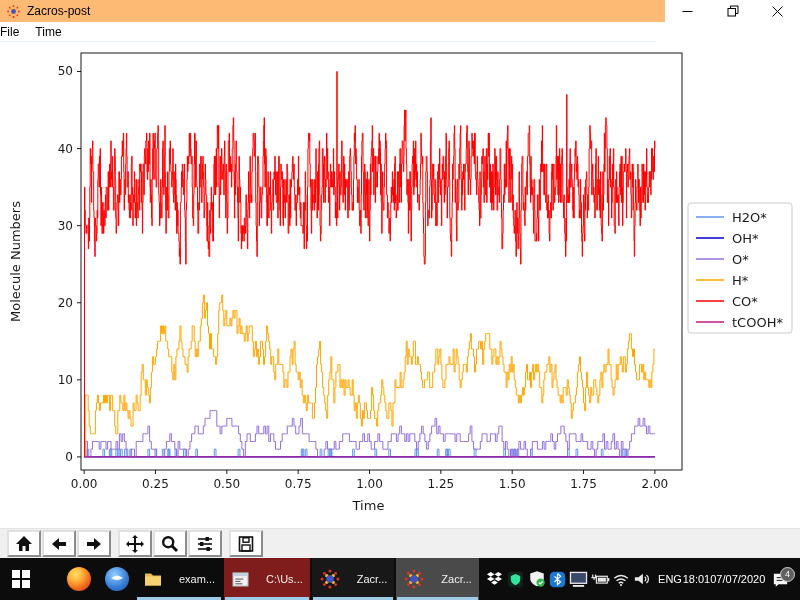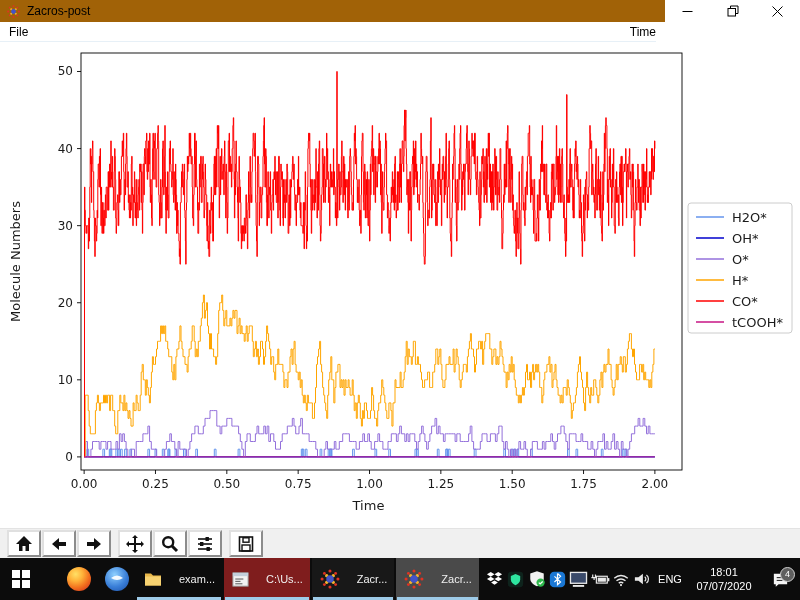--- a/index.html
+++ b/index.html
@@ -1,31 +1,31 @@
 <!DOCTYPE html>
 <html><head>
 <meta charset="utf-8">
 <style>
   * { box-sizing: border-box; }
   html,body { margin:0; padding:0; }
   body { font-family:"Liberation Sans", sans-serif; }
   .screen { position:relative; width:800px; height:600px; background:#ffffff; overflow:hidden; }
 
   
-  .titlebar { position:absolute; top:0; left:0; width:800px; height:22px; background:#a16207;
+  .titlebar { position:absolute; top:0; left:0; width:800px; height:22px; background:#fdba74;
               display:flex; align-items:center; padding-left:6px; }
   .titlebar .app-icon { width:15px; height:15px; margin-right:6px; }
   .titlebar .title-text { font-size:12px; color:#000; }
   .win-controls { position:absolute; right:0; top:0; height:22px; display:flex; }
   .win-btn { width:45px; height:22px; display:flex; align-items:center; justify-content:center; background:#fff; }
 
   
   .menubar { position:absolute; top:22px; left:0; width:656px; height:20px; background:#ffffff;
-             display:flex; align-items:center; gap:16px; padding-left:9px; font-size:12px; color:#000;
-             border-bottom:1px solid #e7f0f7;justify-content:space-between; }
+             display:flex; align-items:center; gap:16px; font-size:12px; color:#000;
+             border-bottom:1px solid #e7f0f7; }
   .menu-item { cursor:default; }
 
   
   .figure { position:absolute; top:42px; left:0; width:800px; height:486px; background:#ffffff; }
   #plot-svg { position:absolute; left:0; top:0; }
   #plot-svg text { font-family:"DejaVu Sans", sans-serif; fill:#1a1a1a; }
 
   
   .mpl-toolbar { position:absolute; top:528px; left:0; width:800px; height:30px; background:#f0f0f0;
                  display:flex; align-items:center; padding-left:7px; border-top:1px solid #e3e3e3; }
@@ -41,21 +41,21 @@
   .tk-iconbtn { width:38px; }
   .tk-app { gap:16px; padding:0 7px; margin-right:2px; white-space:nowrap; }
   .running::after { content:''; position:absolute; left:1px; right:1px; bottom:0; height:3px; background:#9ecbe8; }
   .tk-app.cmd { background:#7f1d1d; }
   .tk-app.zac1 { background:#181818; }
   .tk-app.active { background:#4a4a4a; }
   .tk-app .app-label { color:#f0f0f0; }
   .tray { margin-left:auto; display:flex; align-items:center; }
   .tray-ic { width:21px; height:42px; display:flex; align-items:center; justify-content:center; }
   .tk-lang { width:36px; display:flex; align-items:center; justify-content:center; }
-  .tk-clock { width:72px; display:flex; flex-direction:column; align-items:center; justify-content:center; line-height:1.3; }
+  .tk-clock { width:72px; display:flex; flex-direction:row; align-items:center; justify-content:center; line-height:1.3; }
   .tk-notif { width:40px; display:flex; align-items:center; justify-content:center; position:relative; }
   .notif-badge { position:absolute; right:5px; bottom:7px; width:15px; height:15px; border-radius:50%;
                  background:#5f5f5f; border:1px solid #cfcfcf; color:#fff; font-size:9px;
                  display:flex; align-items:center; justify-content:center; }
 
   .ff-icon { width:24px; height:24px; border-radius:50%;
              background: radial-gradient(circle at 36% 30%, #ffe066 0%, #ffb33a 30%, #f2701e 60%, #d9411e 84%, #b5301c 100%); }
   .tb-icon { width:24px; height:24px; border-radius:50%;
              background: radial-gradient(circle at 40% 32%, #8fd0ff 0%, #3a7fd8 55%, #1b4fa8 100%);
              display:flex; align-items:center; justify-content:center; }

